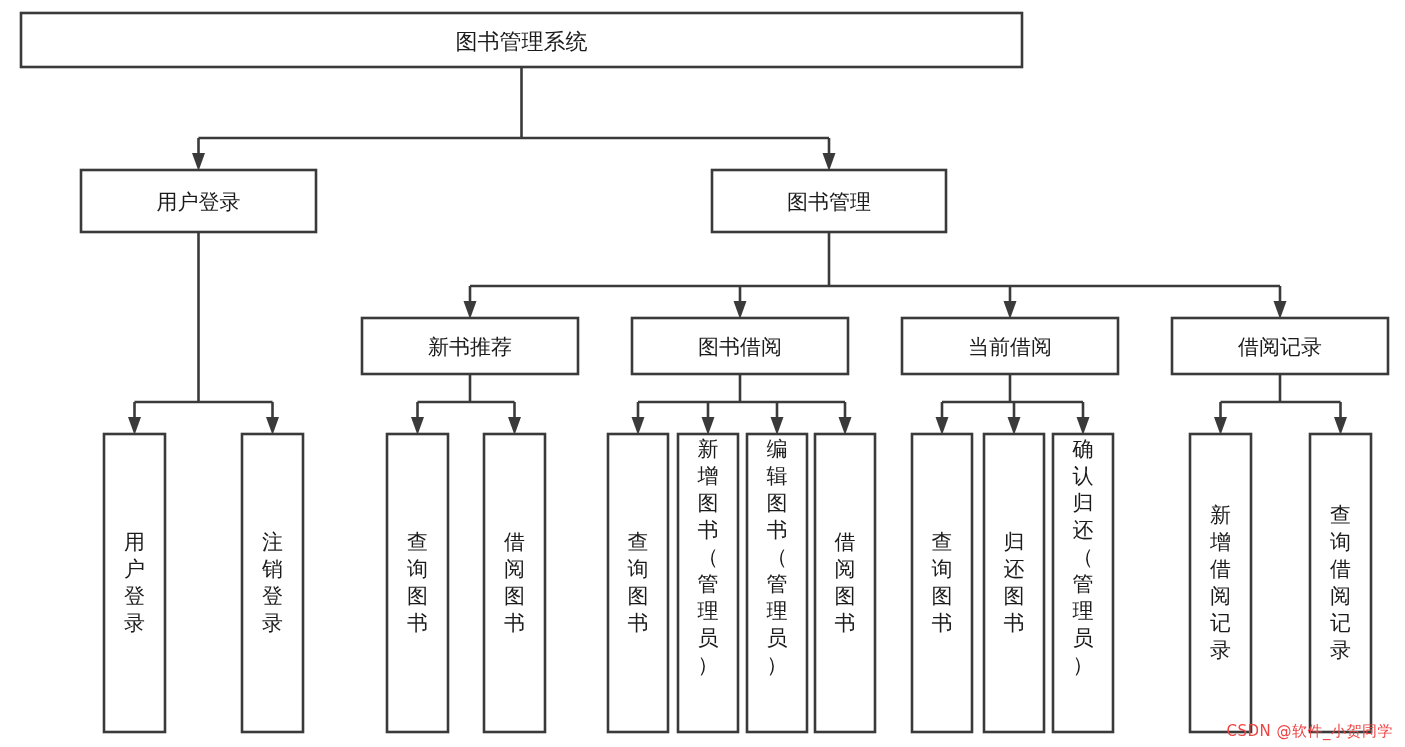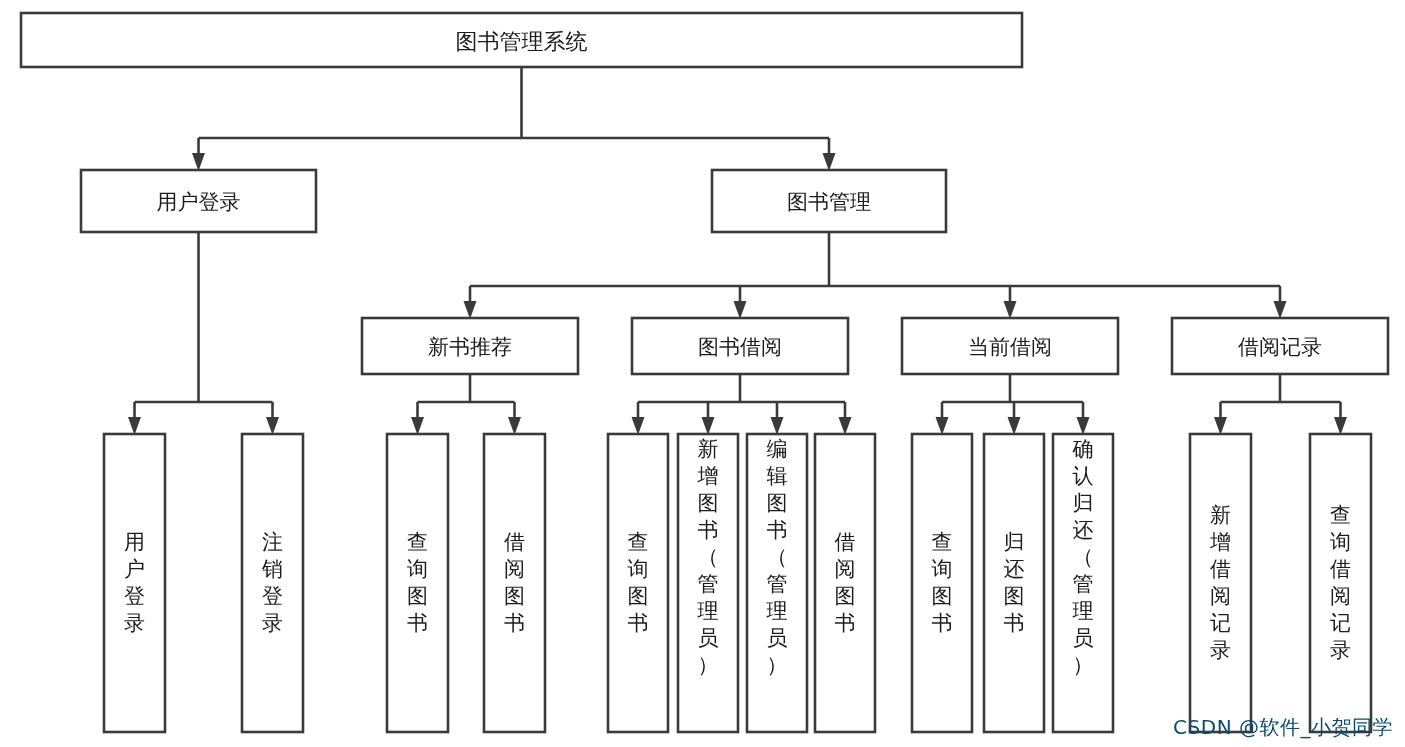--- a/index.html
+++ b/index.html
@@ -49,22 +49,22 @@
     stroke-linecap: butt;
   }
   .arrow-head {
     fill: #3a3a3a;
     stroke: none;
   }
   .watermark {
     position: absolute;
     right: 12px;
     bottom: 6px;
-    color: #0c4a6e;
-    font-size: 20px;
+    color: #ef4444;
+    font-size: 15px;
     font-family: "DejaVu Sans", "Liberation Sans", sans-serif;
     letter-spacing: 0.5px;
     white-space: nowrap;
     pointer-events: none;
   }
 </style>
 </head>
 <body>
 
 <svg id="canvas" viewBox="0 0 1405 747">

